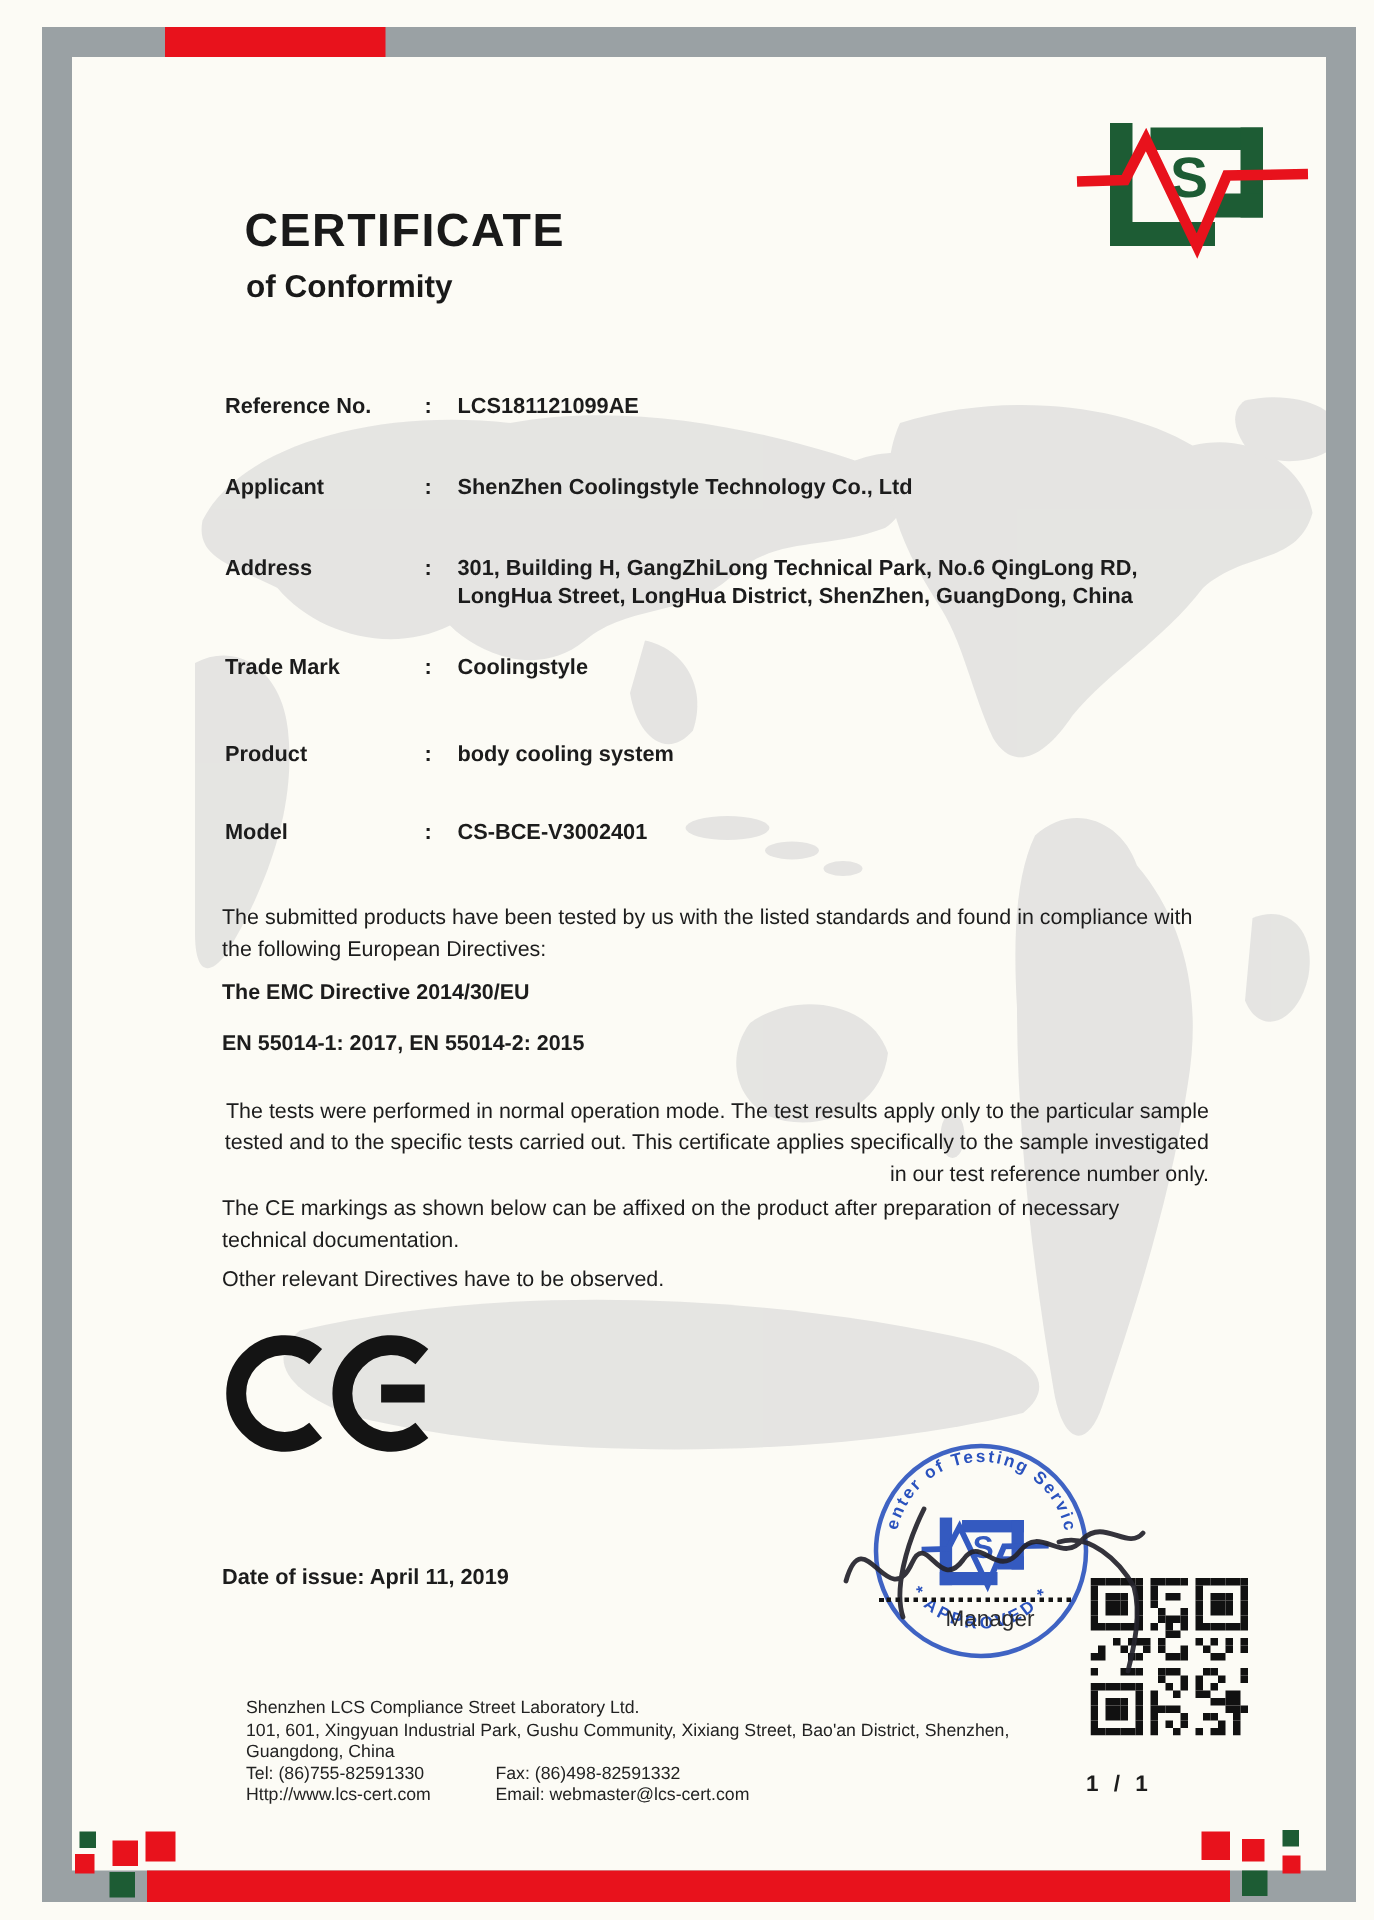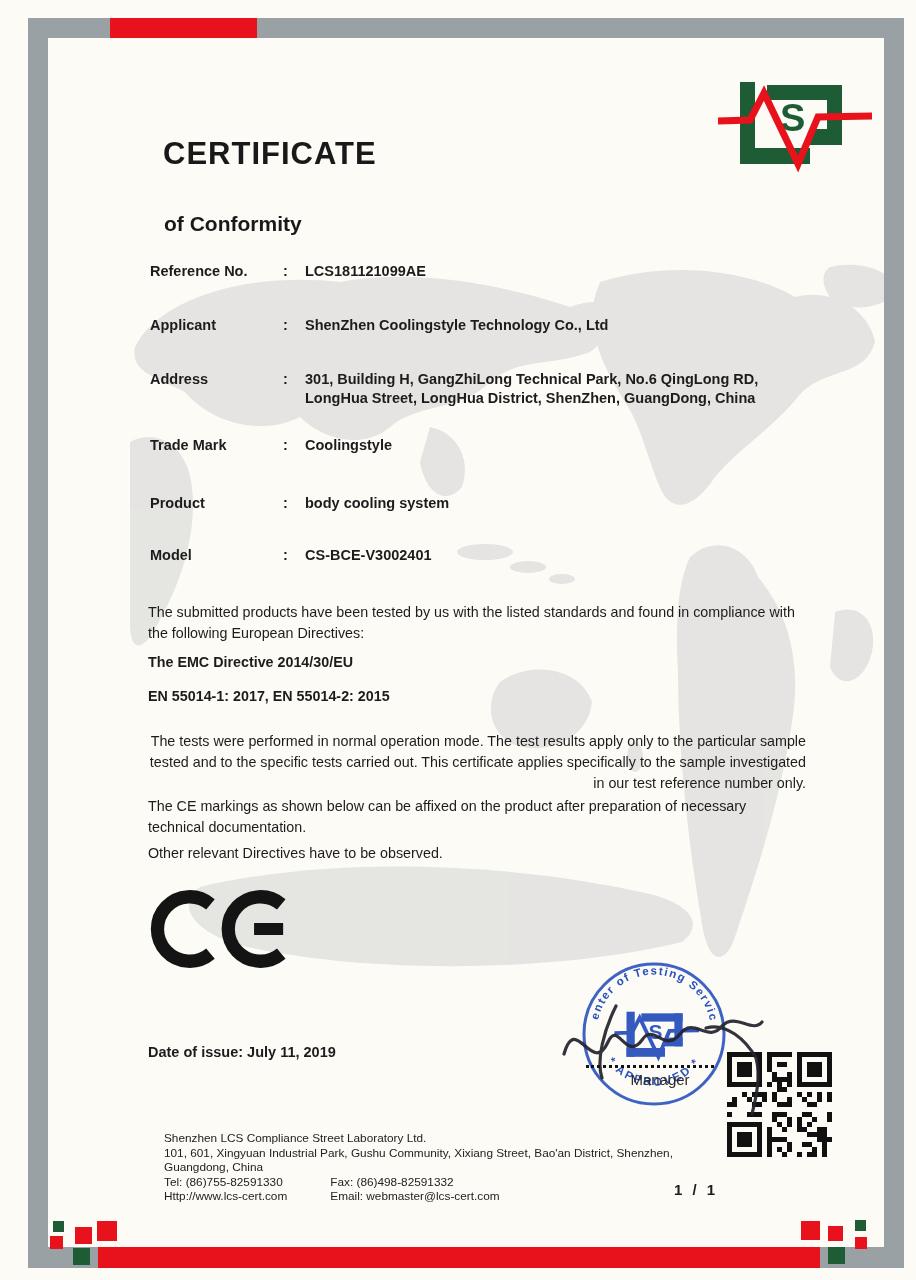--- a/index.html
+++ b/index.html
@@ -14,21 +14,21 @@
   .z0{z-index:0}.z2{z-index:2}.z3{z-index:3}
 
   
   .bar { position:absolute; background:#9aa1a4; z-index:1; }
   .bar-red { position:absolute; background:#e8121c; z-index:1; }
   .sq { position:absolute; z-index:2; }
   .sq.red{ background:#e8121c; } .sq.green{ background:#1d5c34; }
 
   
   .title-main { font-size:31px; font-weight:bold; letter-spacing:1px; color:#191919; }
-  .title-sub  { font-size:21px; font-weight:bold; color:#191919;margin-top:32px; }
+  .title-sub  { font-size:21px; font-weight:bold; color:#191919; }
 
   
   .field-row { position:absolute; left:150px; display:flex; font-size:14.5px; font-weight:bold; line-height:19px; z-index:2; }
   .field-label { width:133px; }
   .field-colon { width:22px; }
   .field-value { width:488px; }
 
   
   .stmt { position:absolute; left:148px; width:658px; font-size:14.3px; line-height:21px; z-index:2; }
   .stmt.bold { font-weight:bold; }
@@ -39,21 +39,21 @@
   .stamp-ring-text { font-size:11.5px; letter-spacing:1.5px; font-weight:bold; fill:#2a52be; }
   .manager-label { position:absolute; left:605px; top:1071px; width:110px; text-align:center;
                    font-size:15px; color:#2b2b2b; z-index:3; }
   .dotted-line { position:absolute; left:586px; top:1054px; width:128px; height:14px;
                  border-bottom:3px dotted #141414; z-index:3; }
 
   
   .qr-captions { position:absolute; left:692px; top:1160px; width:176px; text-align:center; z-index:2; }
   .qr-cn { font-size:13.5px; font-weight:bold; letter-spacing:1px; }
   .qr-en { font-size:12.3px; font-weight:bold; margin-top:1px; }
-  .page-number { position:absolute; left:674px; top:1181px; font-size:15px; font-weight:bold;
+  .page-number { position:absolute; left:724px; top:1181px; font-size:15px; font-weight:bold;
                  letter-spacing:3px; z-index:2; }
 
   
   .footer { position:absolute; left:164px; top:1131px; font-size:11.8px; line-height:14.6px; color:#222; z-index:2; }
   .footer .col1 { display:inline-block; width:163px; }
 </style>
 </head>
 <body>
 
 <div class="page">
@@ -149,21 +149,21 @@
   <div class="stmt" style="top:796px;">The CE markings as shown below can be affixed on the product after preparation of necessary technical documentation.</div>
 
   <svg class="abs z2" style="left:146px; top:882px;" width="158" height="94" viewBox="0 0 250 140" role="img" aria-label="CE">
     <g fill="none" stroke="#141414" stroke-width="21">
       <path d="M102,31 A51,51 0 1 0 102,109"></path>
       <path d="M214,31 A51,51 0 1 0 214,109"></path>
     </g>
     <path d="M171,70 H217" stroke="#141414" stroke-width="19"></path>
   </svg>
 
-  <div class="date-line">Date of issue: July 11, 2019</div>
+  <div class="date-line">Date of issue: April 11, 2019</div>
 
   <svg class="abs z2" style="left:568px; top:948px;" width="172" height="172" viewBox="0 0 172 172">
     <circle cx="86" cy="86" r="70" fill="none" stroke="#2a52be" stroke-width="3" opacity="0.9"></circle>
     <defs>
       <path id="arcTop" d="M30,73 A57,57 0 0 1 142,73"></path>
       <path id="arcBottom" d="M34,104 A57,57 0 0 0 138,104"></path>
     </defs>
     <text class="stamp-ring-text">
       <textPath href="#arcTop" startOffset="50%" text-anchor="middle">Center of Testing Service</textPath>
     </text>

